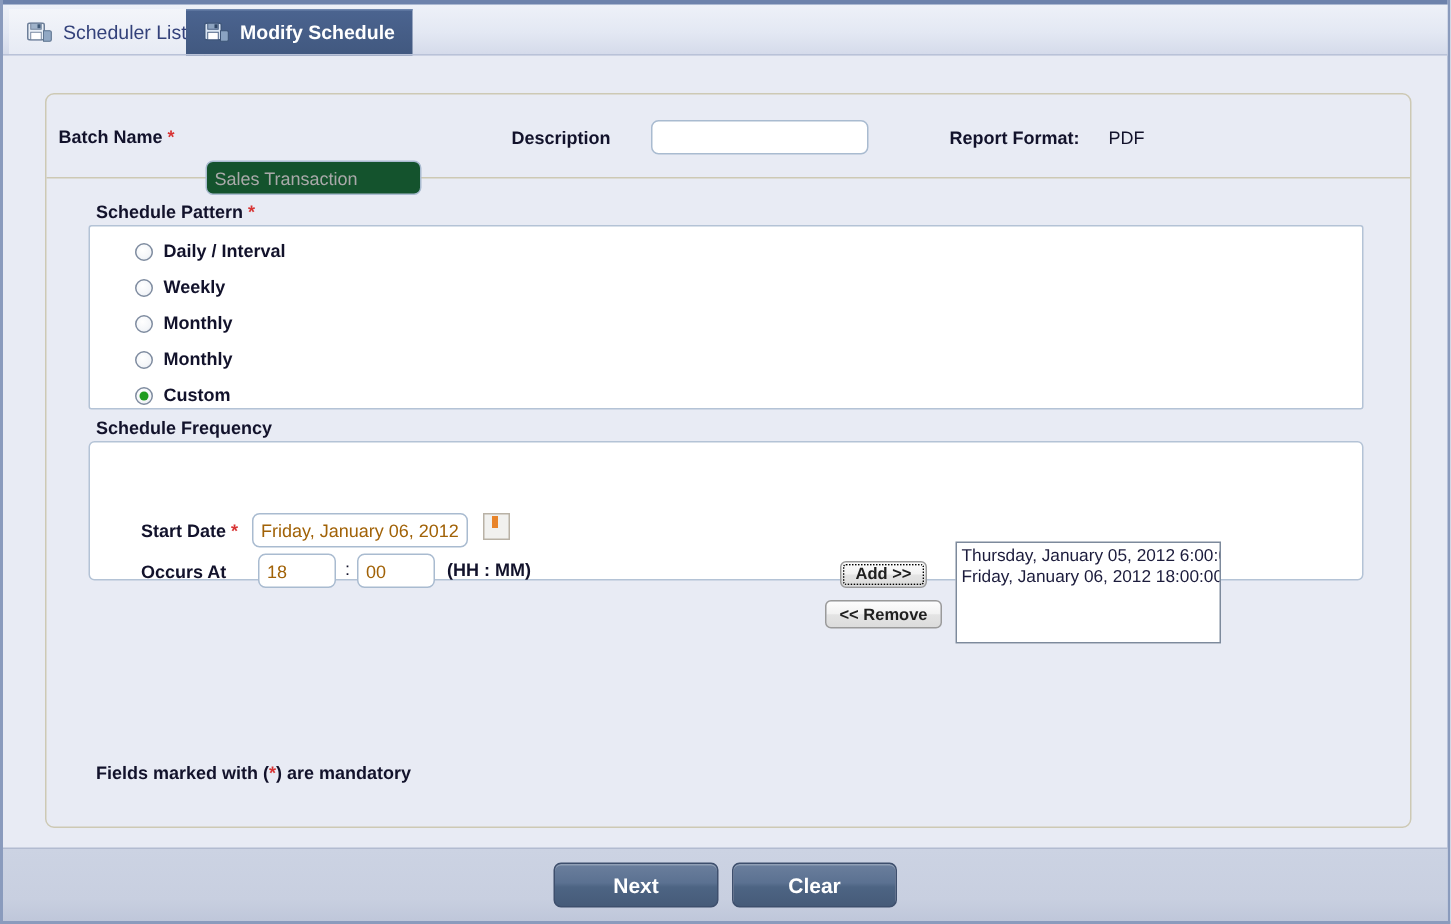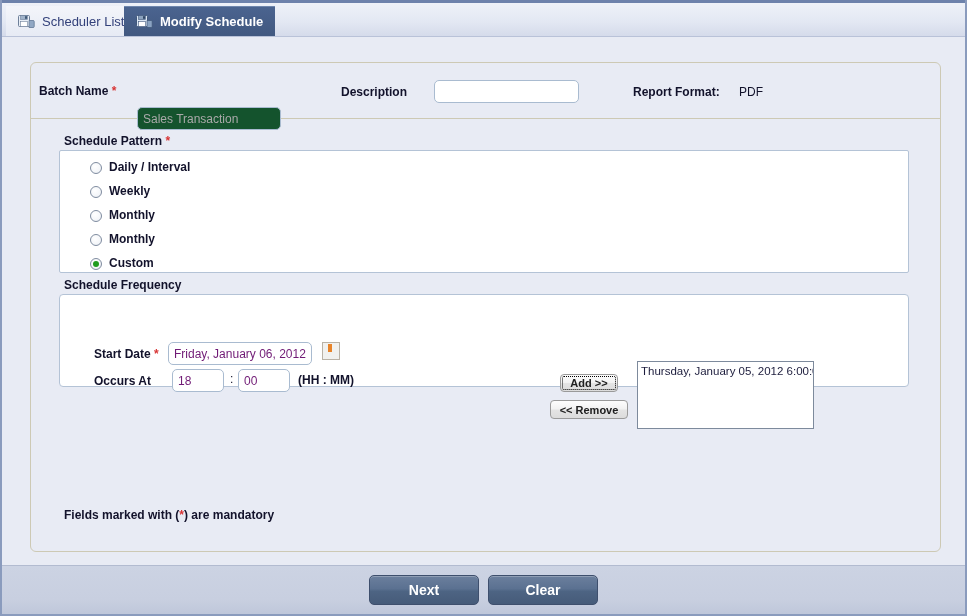--- a/index.html
+++ b/index.html
@@ -104,21 +104,21 @@
   .req { color: #d83434; font-weight: bold; }
 
   .tfield {
     box-sizing: border-box;
     height: 23px;
     border: 1px solid #a9bbd0;
     border-radius: 5px;
     background: #ffffff;
     font-family: "Liberation Sans", sans-serif;
     font-size: 12px;
-    color: #701a75;
+    color: #a16207;
     padding: 0 5px;
     outline: none;
   }
   .tfield.disabled {
     color: #a9a9a9;
     background: #14532d;
     margin-top: 27px;
   }
 
   #batch-name-label { position: absolute; left: 8px;  top: 21px; }
@@ -401,20 +401,21 @@
       <input class="tfield" id="hour-input" type="text" value="18" style="">
       <span id="time-colon">:</span>
       <input class="tfield" id="minute-input" type="text" value="00" style="">
       <span class="lbl" id="time-format-note">(HH : MM)</span>
 
       <button class="ctrl-btn" id="add-button">Add  &gt;&gt;</button>
       <button class="ctrl-btn" id="remove-button">&lt;&lt;  Remove</button>
 
       <div id="schedule-list">
         <div class="lit">Thursday, January 05, 2012 6:00:00</div>
+        <div class="lit">Friday, January 06, 2012 18:00:00</div>
       </div>
     </div>
 
     <div id="mandatory-note">
       <span>Fields marked with (</span><span class="star">*</span><span>) are mandatory</span>
     </div>
   </div>
 
   <div class="footer">
     <button class="action-btn">Next</button>

